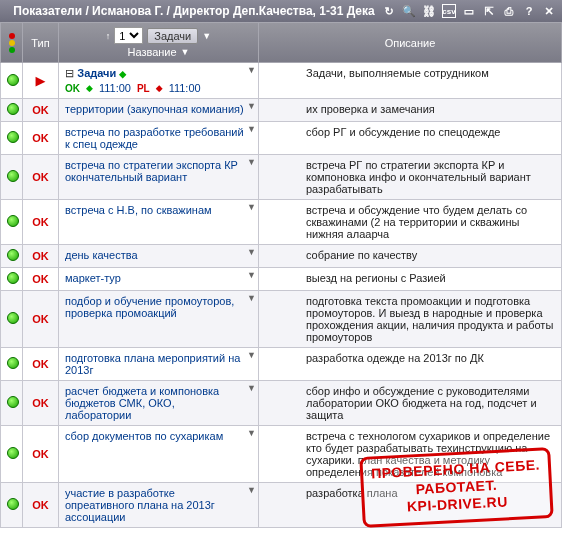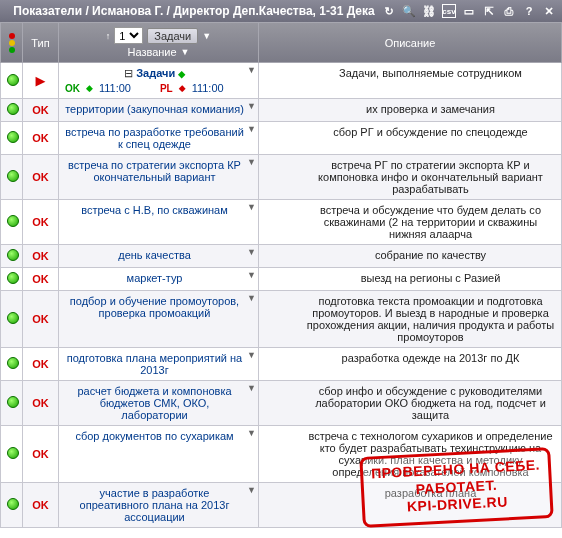--- a/index.html
+++ b/index.html
@@ -88,21 +88,20 @@
   }
   th .caret {
     font-size: 9px;
     cursor: pointer;
   }
   tbody td {
     border: 1px solid #c7c7d0;
     padding: 4px 6px;
     vertical-align: top;
     background: #fff;
-    text-align: center;
   }
   tbody tr:nth-child(even) td { background: #f4f4f8; }
   .col-status { width: 22px; text-align: center; vertical-align: middle; }
   .col-type { width: 36px; text-align: center; vertical-align: middle; }
   .col-name { width: 200px; }
   .col-desc { }
   .status-dot {
     width: 12px; height: 12px;
     border-radius: 50%;
     background: radial-gradient(circle at 35% 35%, #9dff6b, #18a000);
@@ -142,21 +141,21 @@
     gap: 6px;
     align-items: center;
     font-weight: normal;
     margin-top: 2px;
   }
   .tag {
     font-weight: bold;
     font-size: 10px;
   }
   .tag.ok { color: #009a00; }
-  .tag.pl { color: #d40000; margin-left: 23px; }
+  .tag.pl { color: #d40000; }
   .diamond-g { color: #00b000; font-size: 9px; }
   .diamond-r { color: #d40000; font-size: 9px; }
   .stamp {
     position: absolute;
     right: 10px;
     bottom: 6px;
     border: 3px solid #d40000;
     border-radius: 8px;
     color: #d40000;
     font-weight: bold;

